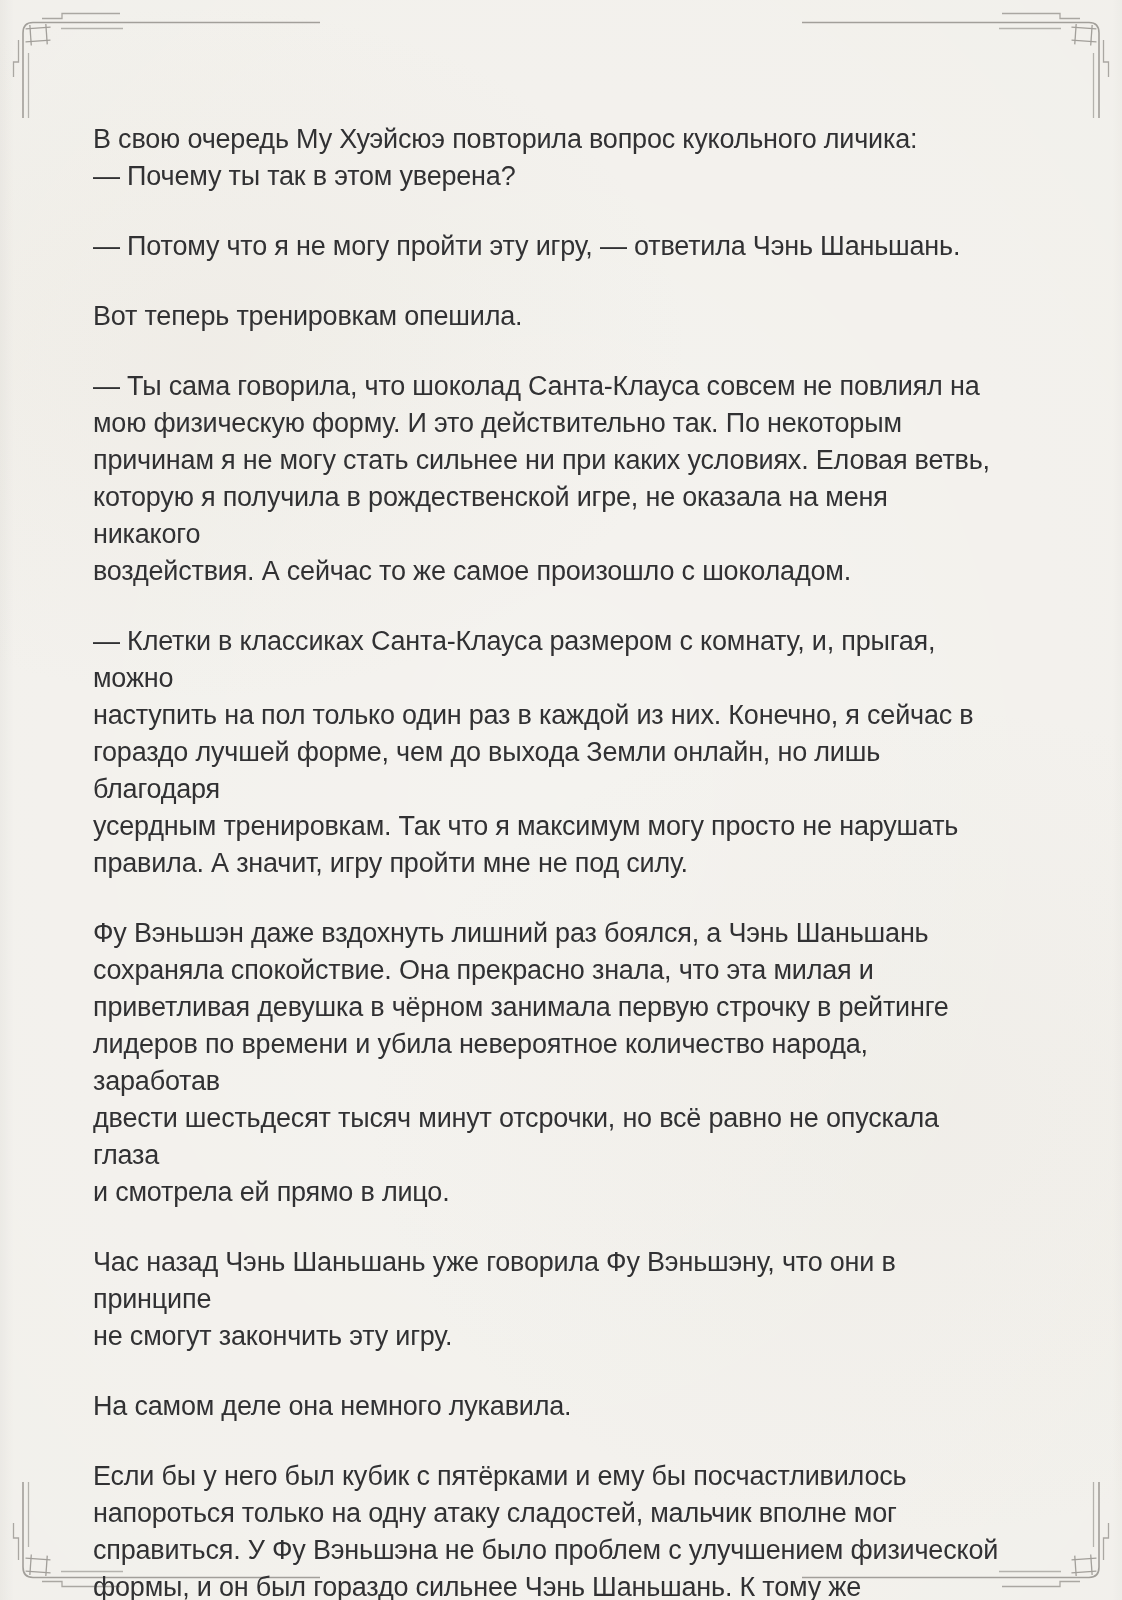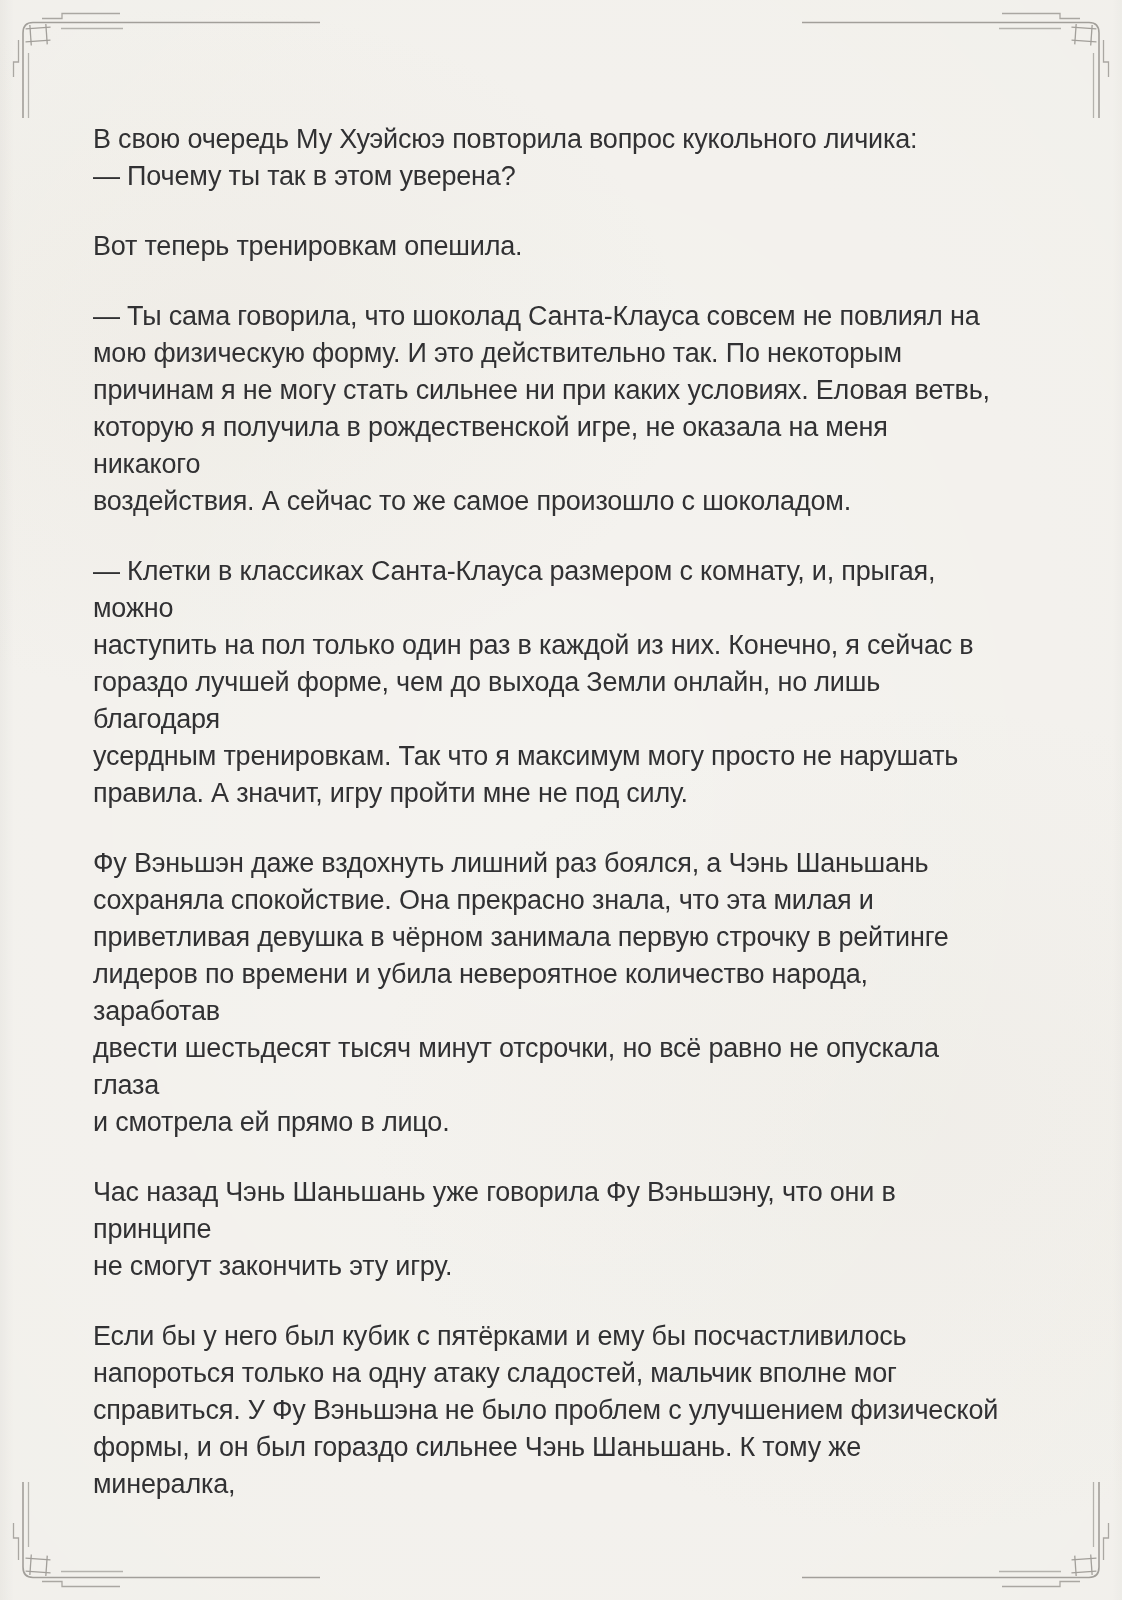--- a/index.html
+++ b/index.html
@@ -68,36 +68,38 @@
   </defs>
   <use href="#corner"></use>
   <use href="#corner" transform="translate(1122,0) scale(-1,1)"></use>
   <use href="#corner" transform="translate(0,1600) scale(1,-1)"></use>
   <use href="#corner" transform="translate(1122,1600) scale(-1,-1)"></use>
 </svg>
 
 <main class="text-area">
     <p>В свою очередь Му Хуэйсюэ повторила вопрос кукольного личика:
 — Почему ты так в этом уверена?</p>
+    <p>— Потому что я не могу пройти эту игру, — ответила Чэнь Шаньшань.</p>
     <p>Вот теперь тренировкам опешила.</p>
     <p>— Ты сама говорила, что шоколад Санта-Клауса совсем не повлиял на
 мою физическую форму. И это действительно так. По некоторым
 причинам я не могу стать сильнее ни при каких условиях. Еловая ветвь,
 которую я получила в рождественской игре, не оказала на меня никакого
 воздействия. А сейчас то же самое произошло с шоколадом.</p>
     <p>— Клетки в классиках Санта-Клауса размером с комнату, и, прыгая, можно
 наступить на пол только один раз в каждой из них. Конечно, я сейчас в
 гораздо лучшей форме, чем до выхода Земли онлайн, но лишь благодаря
 усердным тренировкам. Так что я максимум могу просто не нарушать
 правила. А значит, игру пройти мне не под силу.</p>
     <p>Фу Вэньшэн даже вздохнуть лишний раз боялся, а Чэнь Шаньшань
 сохраняла спокойствие. Она прекрасно знала, что эта милая и
 приветливая девушка в чёрном занимала первую строчку в рейтинге
 лидеров по времени и убила невероятное количество народа, заработав
 двести шестьдесят тысяч минут отсрочки, но всё равно не опускала глаза
 и смотрела ей прямо в лицо.</p>
     <p>Час назад Чэнь Шаньшань уже говорила Фу Вэньшэну, что они в принципе
 не смогут закончить эту игру.</p>
+    <p>На самом деле она немного лукавила.</p>
     <p>Если бы у него был кубик с пятёрками и ему бы посчастливилось
 напороться только на одну атаку сладостей, мальчик вполне мог
 справиться. У Фу Вэньшэна не было проблем с улучшением физической
 формы, и он был гораздо сильнее Чэнь Шаньшань. К тому же минералка,</p>
   </main>
 
 </body></html>

